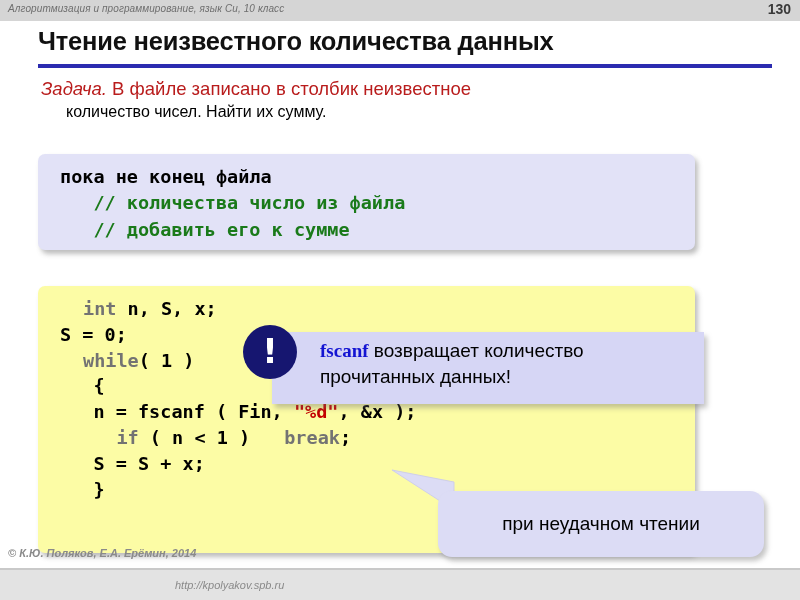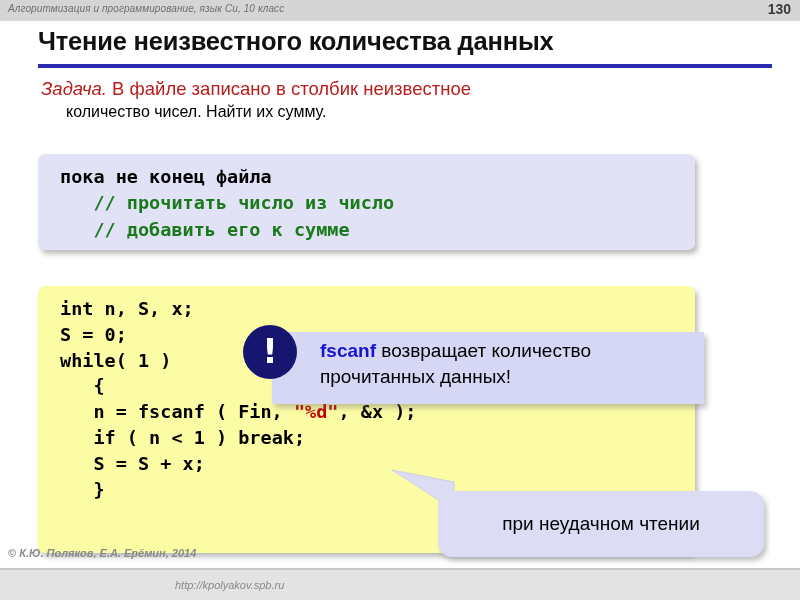--- a/index.html
+++ b/index.html
@@ -109,42 +109,42 @@
     background: #fcfca5;
     padding: 10px 0 0 22px;
   }
   .c-line {
     font-size: 18.5px;
     font-weight: bold;
     line-height: 1.395;
     white-space: pre;
     color: #000000;
   }
-  .kw   { color: #000000; }
+  .kw   { color: #737373; margin-left: 23px; }
   .str  { color: #c40000; }
   .plain{ color: #000000; }
 
   
   .note-bubble {
     position: absolute;
     left: 272px; top: 332px;
     width: 432px; height: 72px;
     background: #d6d6f5;
     box-shadow: 3px 4px 5px rgba(110,110,110,0.4);
     box-sizing: border-box;
     padding: 6px 6px 0 48px;
   }
   .note-line {
     font-size: 19px;
     color: #000000;
     line-height: 1.38;
     white-space: nowrap;
   }
   .note-mono {
-    font-family: Liberation Sans, sans-serif;
+    font-family: Liberation Serif, serif;
     font-weight: bold;
     color: #1414d2;
   }
   .excl-icon {
     position: absolute;
     left: 243px; top: 325px;
     width: 54px; height: 54px;
     border-radius: 50%;
     background: #161670;
     display: flex;
@@ -227,21 +227,21 @@
 <div class="slide-title">Чтение неизвестного количества данных</div>
 <div class="title-rule"></div>
 
 <div class="task-text">
   <span class="lead">Задача.</span><span> В файле записано в столбик неизвестное</span>
 </div>
 <div class="task-line2">количество чисел. Найти их сумму.</div>
 
 <div class="code-block pseudo-block">
   <div class="pseudo-line">пока не конец файла</div>
-  <div class="pseudo-line comment">   // прочитать число из число</div>
+  <div class="pseudo-line comment">   // количества число из файла</div>
   <div class="pseudo-line comment">   // добавить его к сумме</div>
 </div>
 
 <div class="code-block c-block">
   <div class="c-line"><span class="kw">int</span><span class="plain"> n, S, x;</span></div>
   <div class="c-line">S = 0;</div>
   <div class="c-line"><span class="kw">while</span><span class="plain">( 1 )</span></div>
   <div class="c-line">   {</div>
   <div class="c-line"><span class="plain">   n = fscanf ( Fin, </span><span class="str">"%d"</span><span class="plain">, &amp;x );</span></div>
   <div class="c-line"><span class="plain">   </span><span class="kw">if</span><span class="plain"> ( n &lt; 1 ) </span><span class="kw">break</span><span class="plain">;</span></div>

